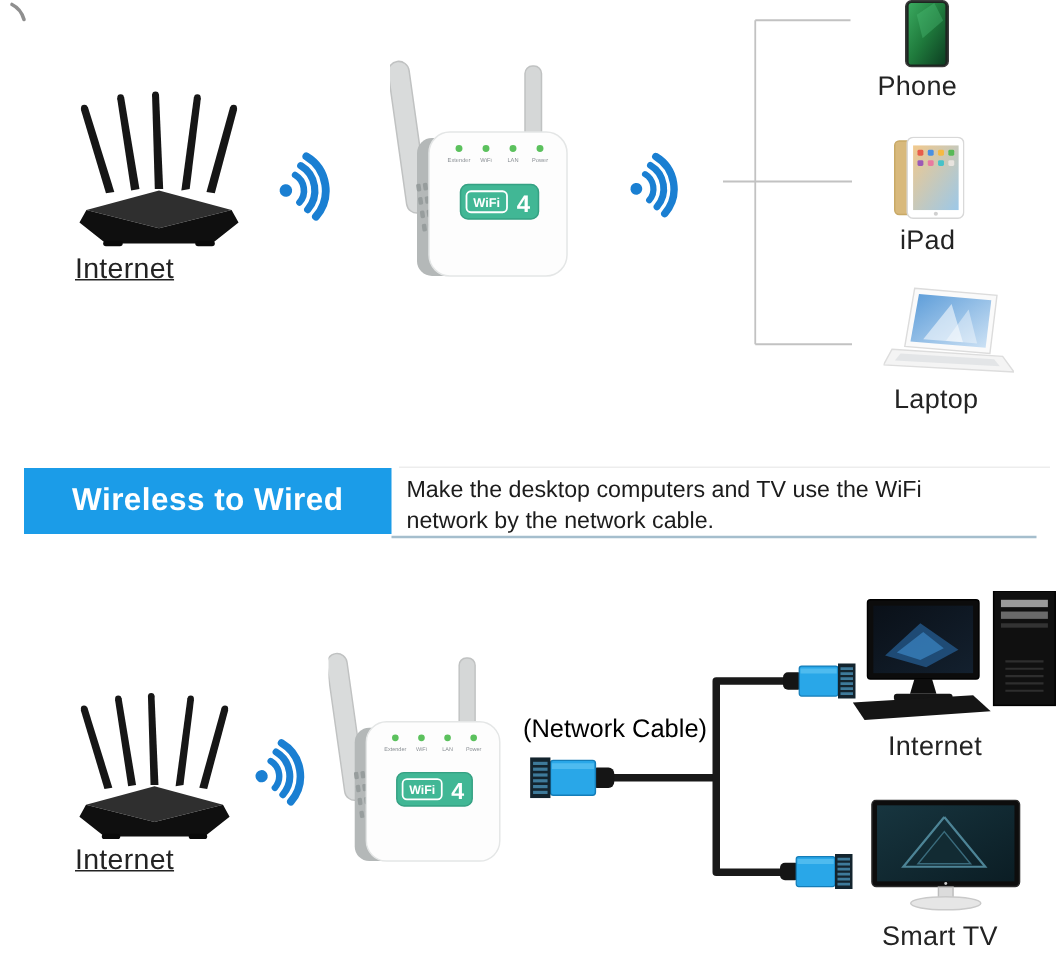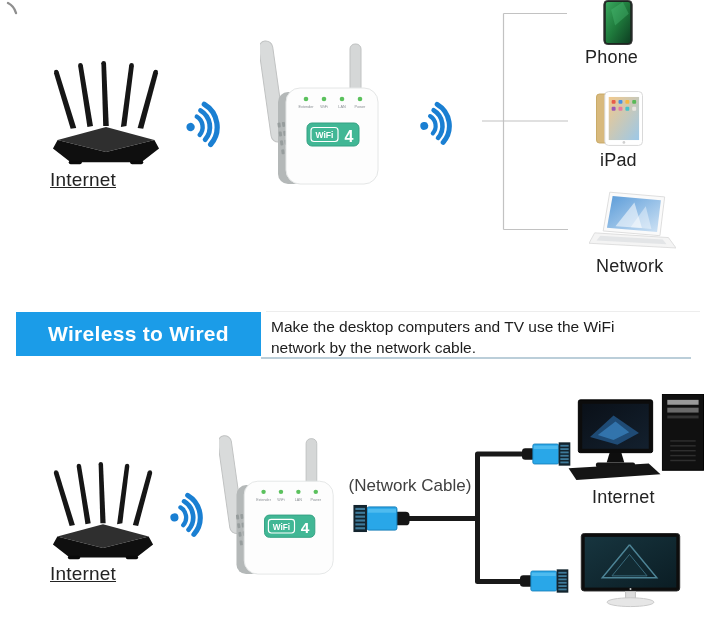--- a/index.html
+++ b/index.html
@@ -8,21 +8,21 @@
   .abs{position:absolute;}
   .dev-label{position:absolute;font-size:18px;color:#232323;text-align:left;
              font-family:"Liberation Sans",sans-serif;letter-spacing:.2px;}
   .internet-label{font-size:19px;text-decoration:underline;}
   #banner{position:absolute;left:16px;top:312px;width:245px;height:44px;background:#1b9ce8;
           display:flex;align-items:center;justify-content:center;}
   #banner span{color:#ffffff;font-size:21px;font-weight:bold;letter-spacing:.3px;}
   #banner-desc{position:absolute;left:271px;top:316px;width:382px;font-size:15.5px;
                line-height:1.38;color:#1c1c1c;}
   #cable-label{position:absolute;left:348px;top:476px;width:124px;text-align:center;
-               font-size:17px;color:#404040;}
+               font-size:17px;color:#000000;}
   svg{display:block;}
 </style>
 </head>
 <body>
 
 <div id="stage">
 
   <svg class="abs" style="left:0;top:0" width="707" height="638" viewBox="0 0 707 638">
     <g>
       <path d="M8,3 Q14,6 16,13" stroke="#8f8f8f" stroke-width="2.4" fill="none" stroke-linecap="round"></path>
@@ -161,21 +161,21 @@
           <stop offset="1" stop-color="#cfe3f5"></stop>
       </linearGradient>
     </defs>
     <polygon points="22,1 80,6 75,47 15,42" fill="#fafafa" stroke="#dcdcdc"></polygon>
     <polygon points="25,5 76,9.5 72,43 19,38.5" fill="url(#lapGrad)"></polygon>
     <polygon points="28,37 48,12 56,39" fill="#ffffff" opacity="0.55"></polygon>
     <polygon points="44,38 60,16 66,40" fill="#ffffff" opacity="0.4"></polygon>
     <polygon points="6,44 84,49 92,60 0,55" fill="#f4f4f4" stroke="#dddddd"></polygon>
     <polygon points="12,47 78,51 82,56 8,52" fill="#e3e5e7"></polygon>
   </svg>
-  <div class="dev-label" style="left:596px;top:256px;width:72px">Network</div>
+  <div class="dev-label" style="left:596px;top:256px;width:72px">Laptop</div>
 
   <div id="banner-desc">Make the desktop computers and TV use the WiFi network by the network cable.</div>
   <div id="banner">
     <span>Wireless to Wired</span>
   </div>
 
   <svg class="abs" style="left:50px;top:461px" width="106" height="101" viewBox="0 0 120 115">
     <g fill="#161616">
       <polygon points="22,74 4,14 9,12 28,73"></polygon>
       <polygon points="40,72 30,6 35,5 46,71"></polygon>
@@ -324,14 +324,15 @@
       </linearGradient>
     </defs>
     <rect x="0.5" y="0.5" width="101" height="59" rx="3" fill="#0d0d0d" stroke="#2a2a2a"></rect>
     <rect x="4" y="4" width="94" height="52" fill="url(#tvGrad)"></rect>
     <polygon points="50,22 32,44 68,44" fill="#122b33" stroke="#3a6b7c" stroke-width="1"></polygon>
     <polyline points="50,12 22,46 78,46 50,12" fill="none" stroke="#4d8496" stroke-width="1.5"></polyline>
     <circle cx="51" cy="57.5" r="1" fill="#cccccc"></circle>
     <rect x="46" y="60" width="10" height="8" fill="#dcdcdc" stroke="#bdbdbd"></rect>
     <ellipse cx="51" cy="71" rx="24" ry="4.5" fill="#e6e6e6" stroke="#c9c9c9"></ellipse>
   </svg>
+  <div class="dev-label" style="left:588px;top:614px;width:92px">Smart TV</div>
 
 </div>
 
 </body></html>

